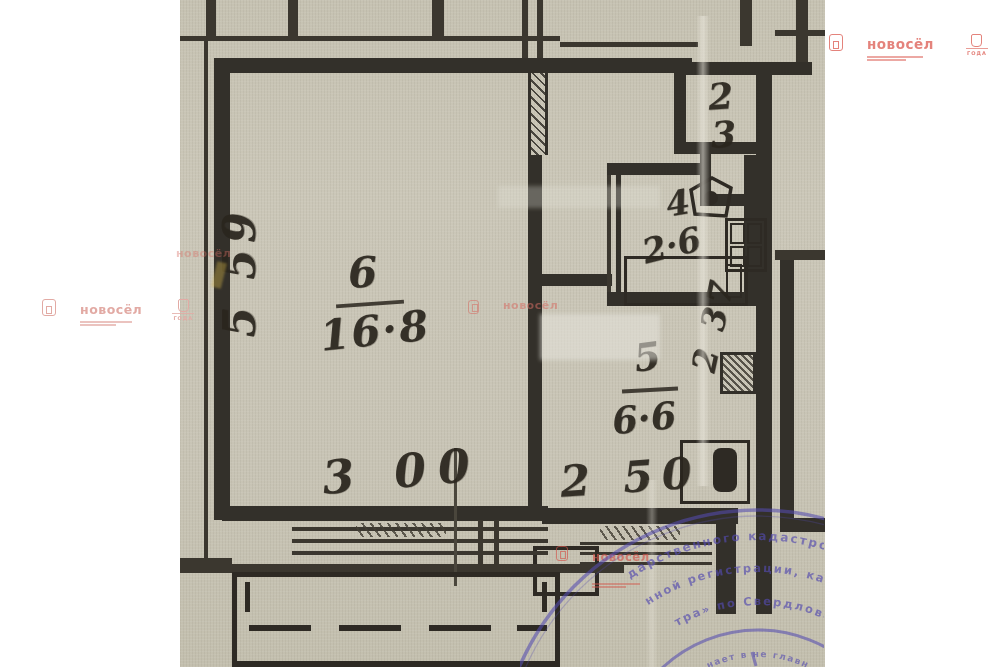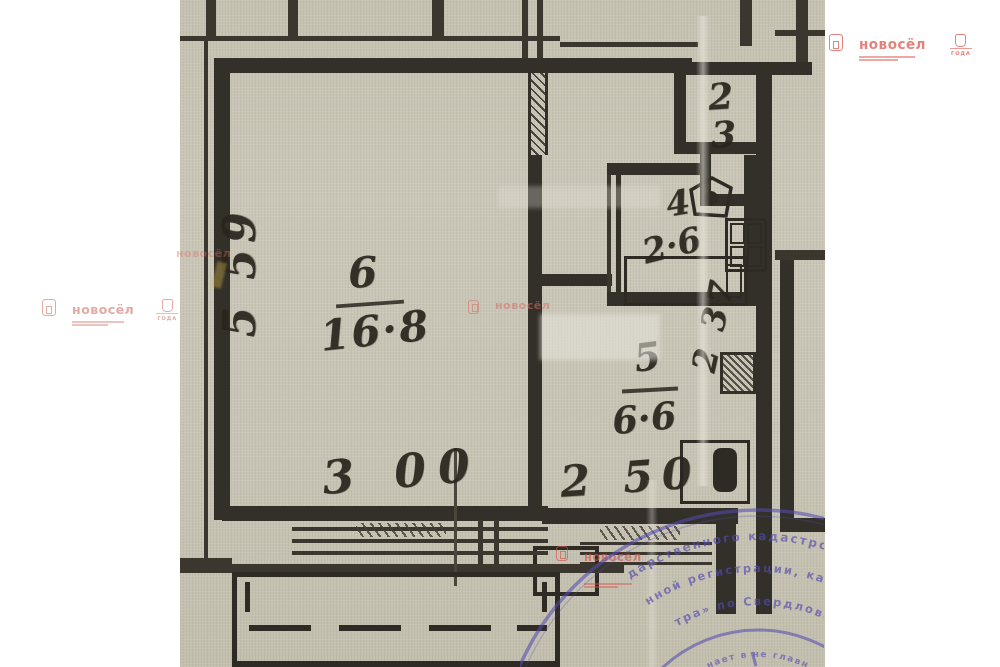--- a/index.html
+++ b/index.html
@@ -19,21 +19,21 @@
      background:repeating-linear-gradient(55deg, transparent 0 5px, rgba(66,62,52,.8) 5px 7px);}
   .venthatch{position:absolute;border:3px solid #33302a;
      background:repeating-linear-gradient(45deg, transparent 0 3px, rgba(58,54,46,.8) 3px 5px);}
   .fixture{position:absolute;border:3.5px solid #2e2a24;background:transparent;}
   .lbl{position:absolute;font-family:"DejaVu Serif",serif;font-style:italic;font-weight:700;
        color:rgba(42,38,30,.9);text-shadow:0.6px 0.6px 0 rgba(40,35,25,.35);white-space:nowrap;
        line-height:1;}
   .bar{position:absolute;background:rgba(42,38,30,.85);}
   .vert-lbl{transform-origin:center;}
   .patch{position:absolute;pointer-events:none;}
-  .wm{position:absolute;display:flex;align-items:flex-start;gap:16px;pointer-events:none;}
+  .wm{position:absolute;display:flex;align-items:flex-start;gap:24px;pointer-events:none;}
   .wm .house{width:12px;height:15px;border:1.6px solid currentColor;border-radius:3px;position:relative;flex:0 0 auto;}
   .wm .house:after{content:"";position:absolute;left:3px;bottom:1px;width:4px;height:6px;border:1.2px solid currentColor;}
   .wm .brand{font-weight:700;letter-spacing:.5px;line-height:1;}
   .wm .tag{height:7px;margin-top:3px;}
   .wm .tag i{display:block;height:1.5px;background:currentColor;opacity:.7;margin-bottom:1.5px;}
   .wm .award{display:flex;flex-direction:column;align-items:center;gap:1px;}
   .wm .medal{width:9px;height:11px;border:1.4px solid currentColor;border-radius:2px 2px 4px 4px;}
   .wm .rule{width:22px;height:1.2px;background:currentColor;opacity:.8;}
   .wm .goda{font-size:5px;font-weight:700;letter-spacing:1px;}
   .dash{position:absolute;height:6px;background:#2e2a24;}

